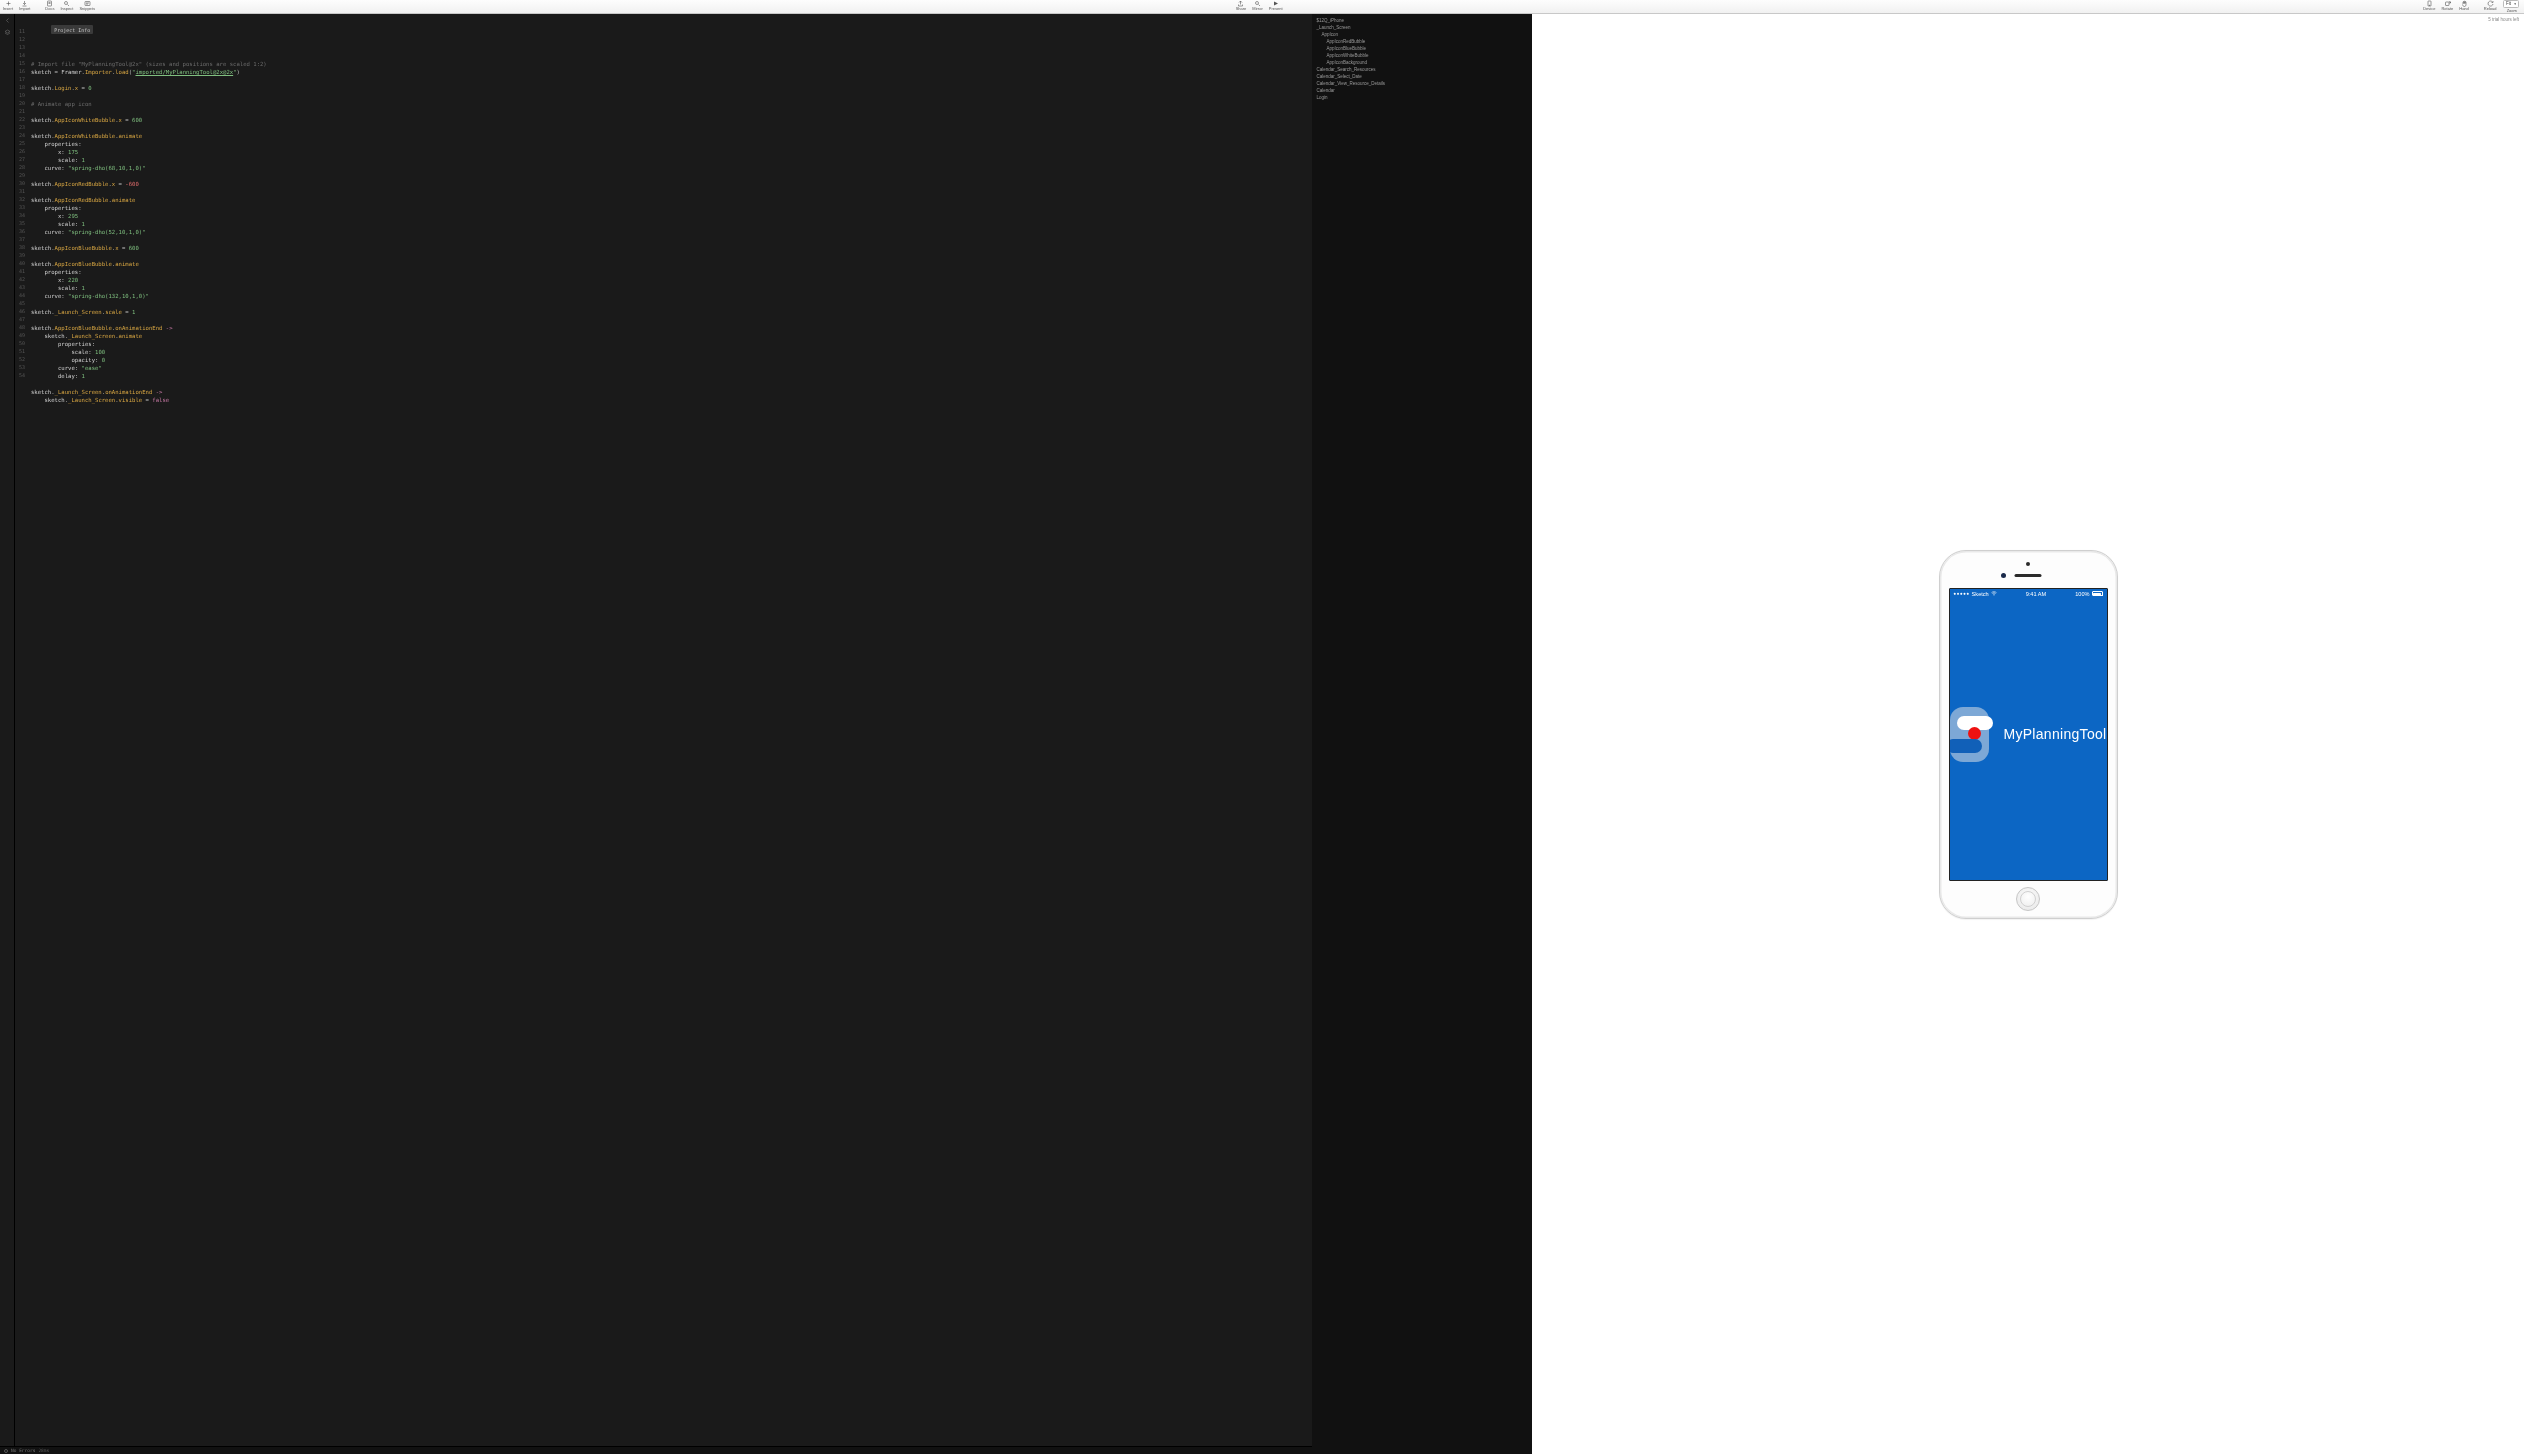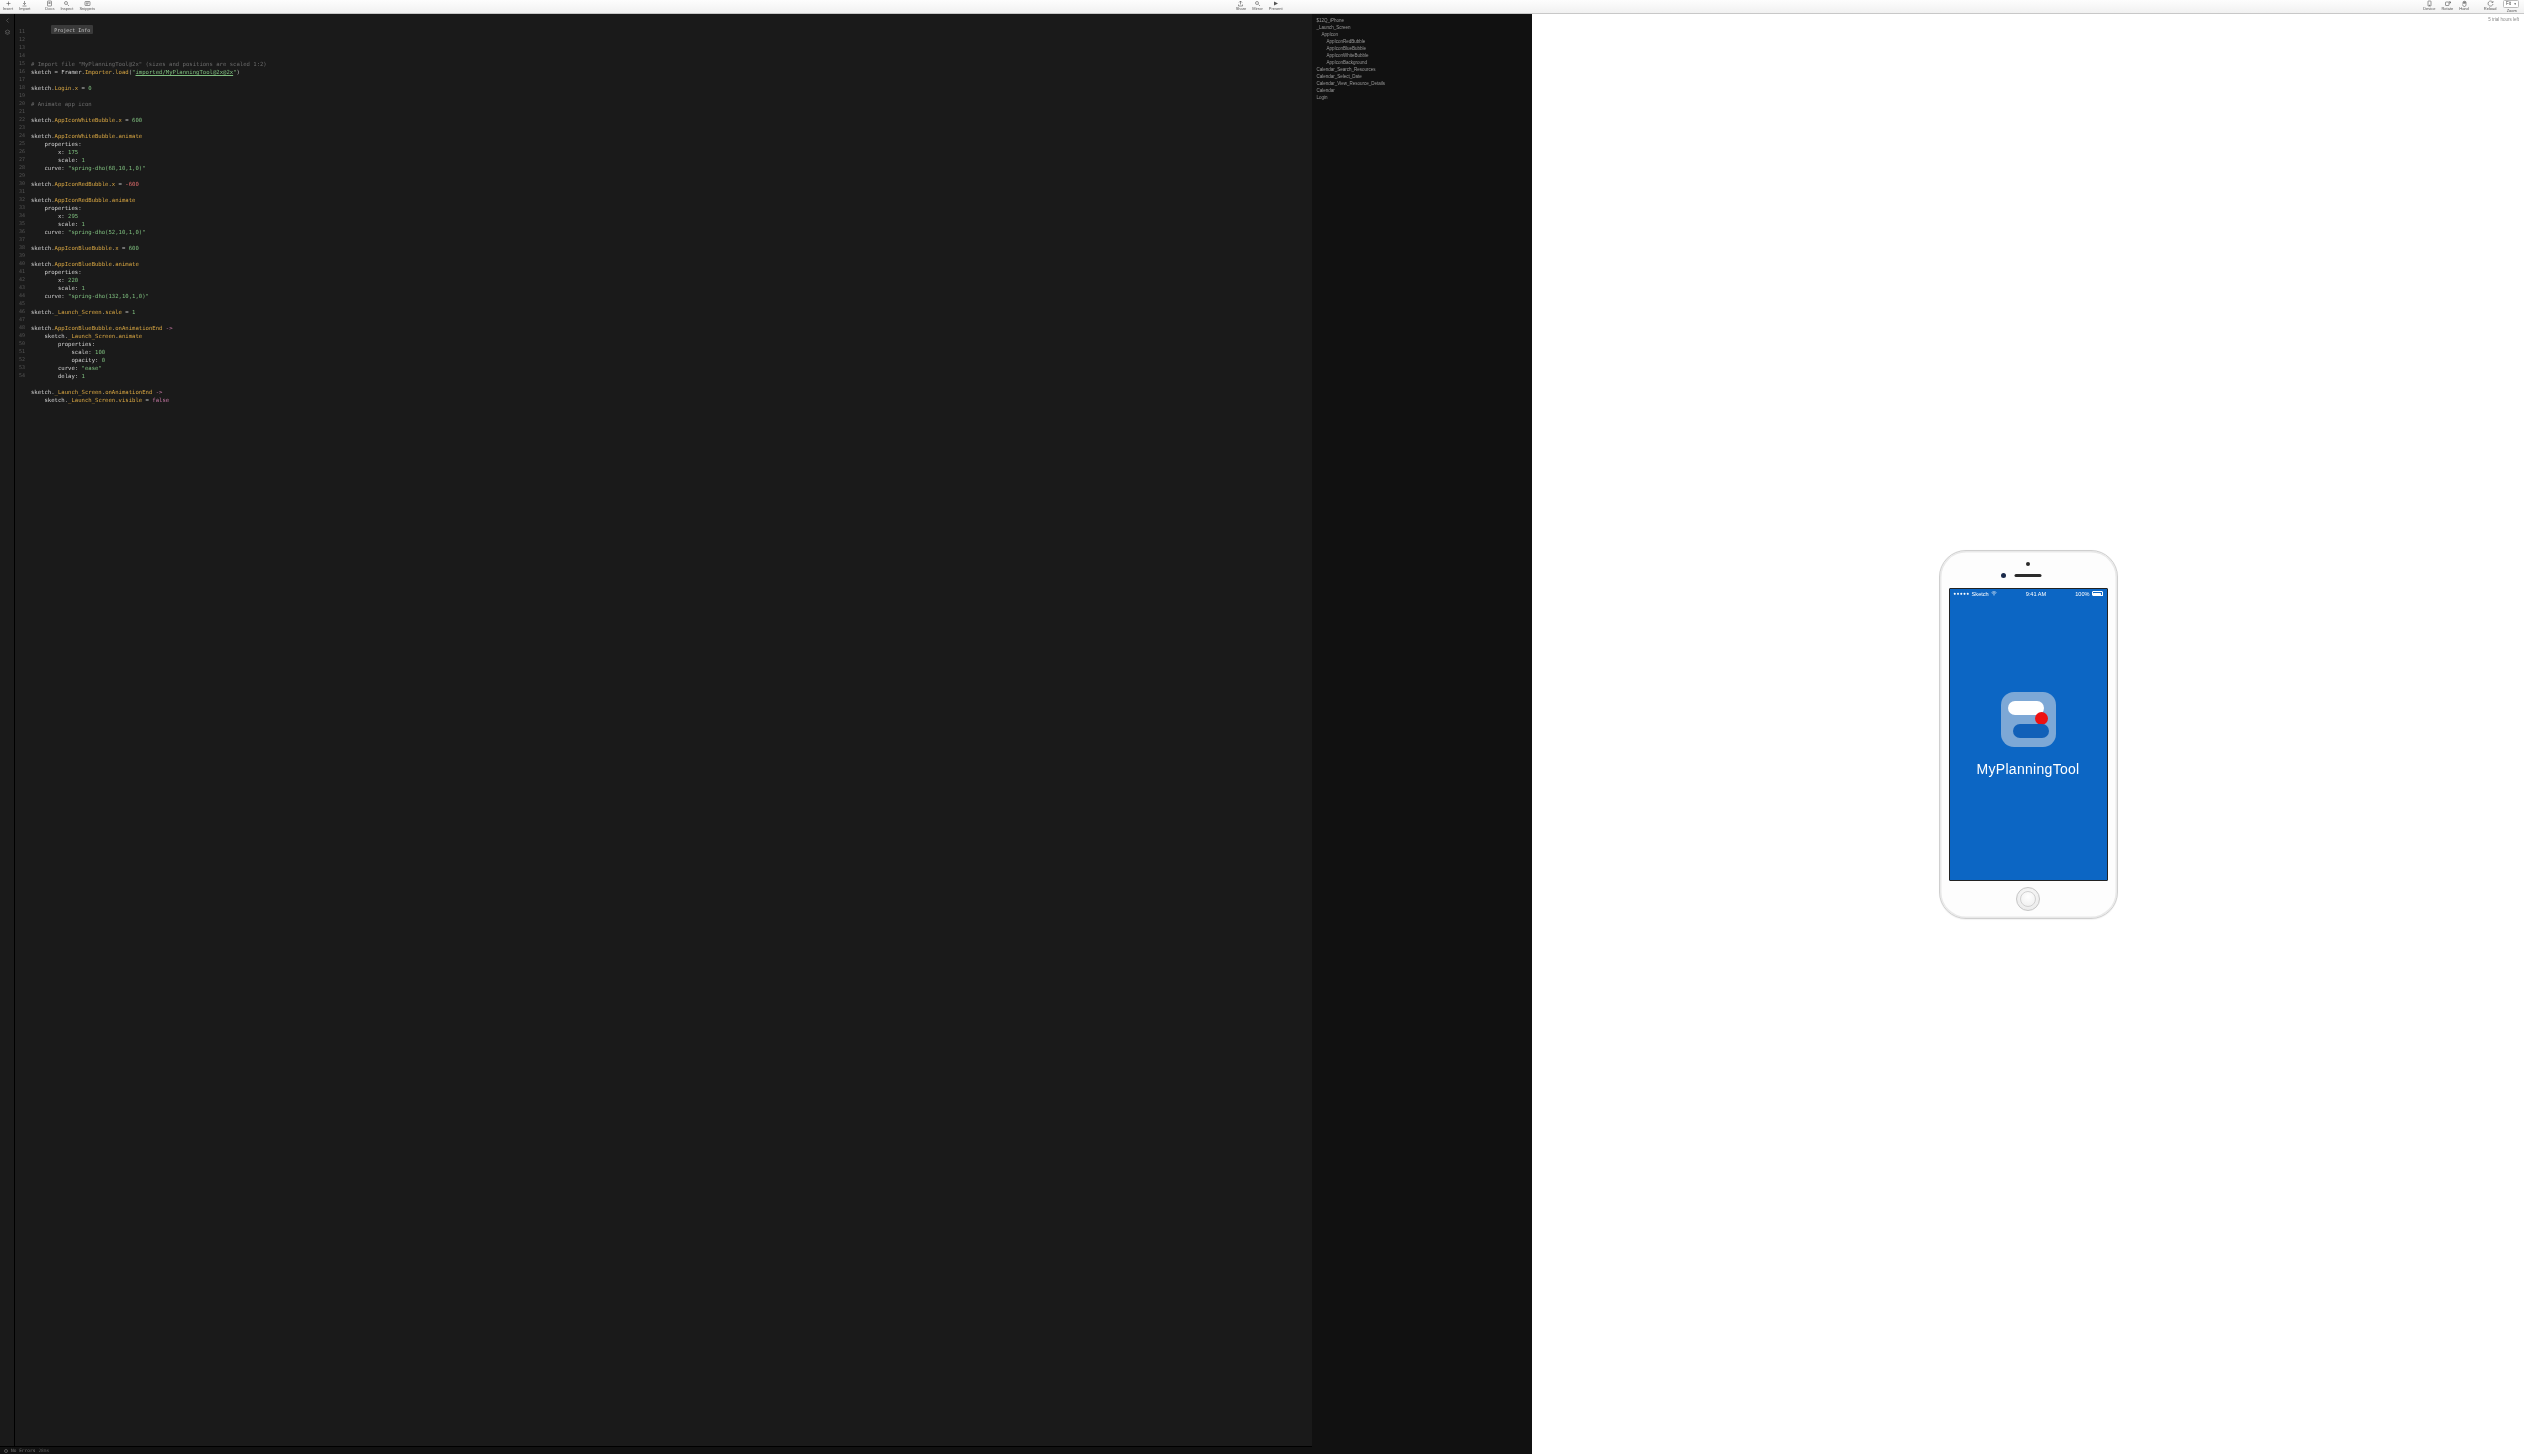--- a/index.html
+++ b/index.html
@@ -188,21 +188,21 @@
 .status .dots { letter-spacing: 0.5px; font-size: 4.5px; }
 .status .wifi svg { width:6px; height:5px; }
 .status .batt {
   width: 11px; height: 5px; border: 0.5px solid #fff; border-radius: 1px; position: relative;
 }
 .status .batt::after { content:""; position:absolute; right:-1.5px; top:1px; width:1px; height:2.5px; background:#fff; border-radius:0.5px;}
 .status .batt .fill { position:absolute; inset:0.5px; background:#fff; border-radius:0.5px;}
 
 .splash {
   position: absolute; inset: 0;
-  display: flex; flex-direction: column; align-items: center; justify-content: center;
+  display: flex; align-items: center; justify-content: center;
   gap: 14px;
 }
 .appicon {
   width: 55px; height: 55px; border-radius: 13px;
   background: #7da8d6;
   position: relative;
 }
 .pill-white {
   position:absolute; top:9px; left:7px; width:36px; height:14px;
   background:#fff; border-radius:7px;

